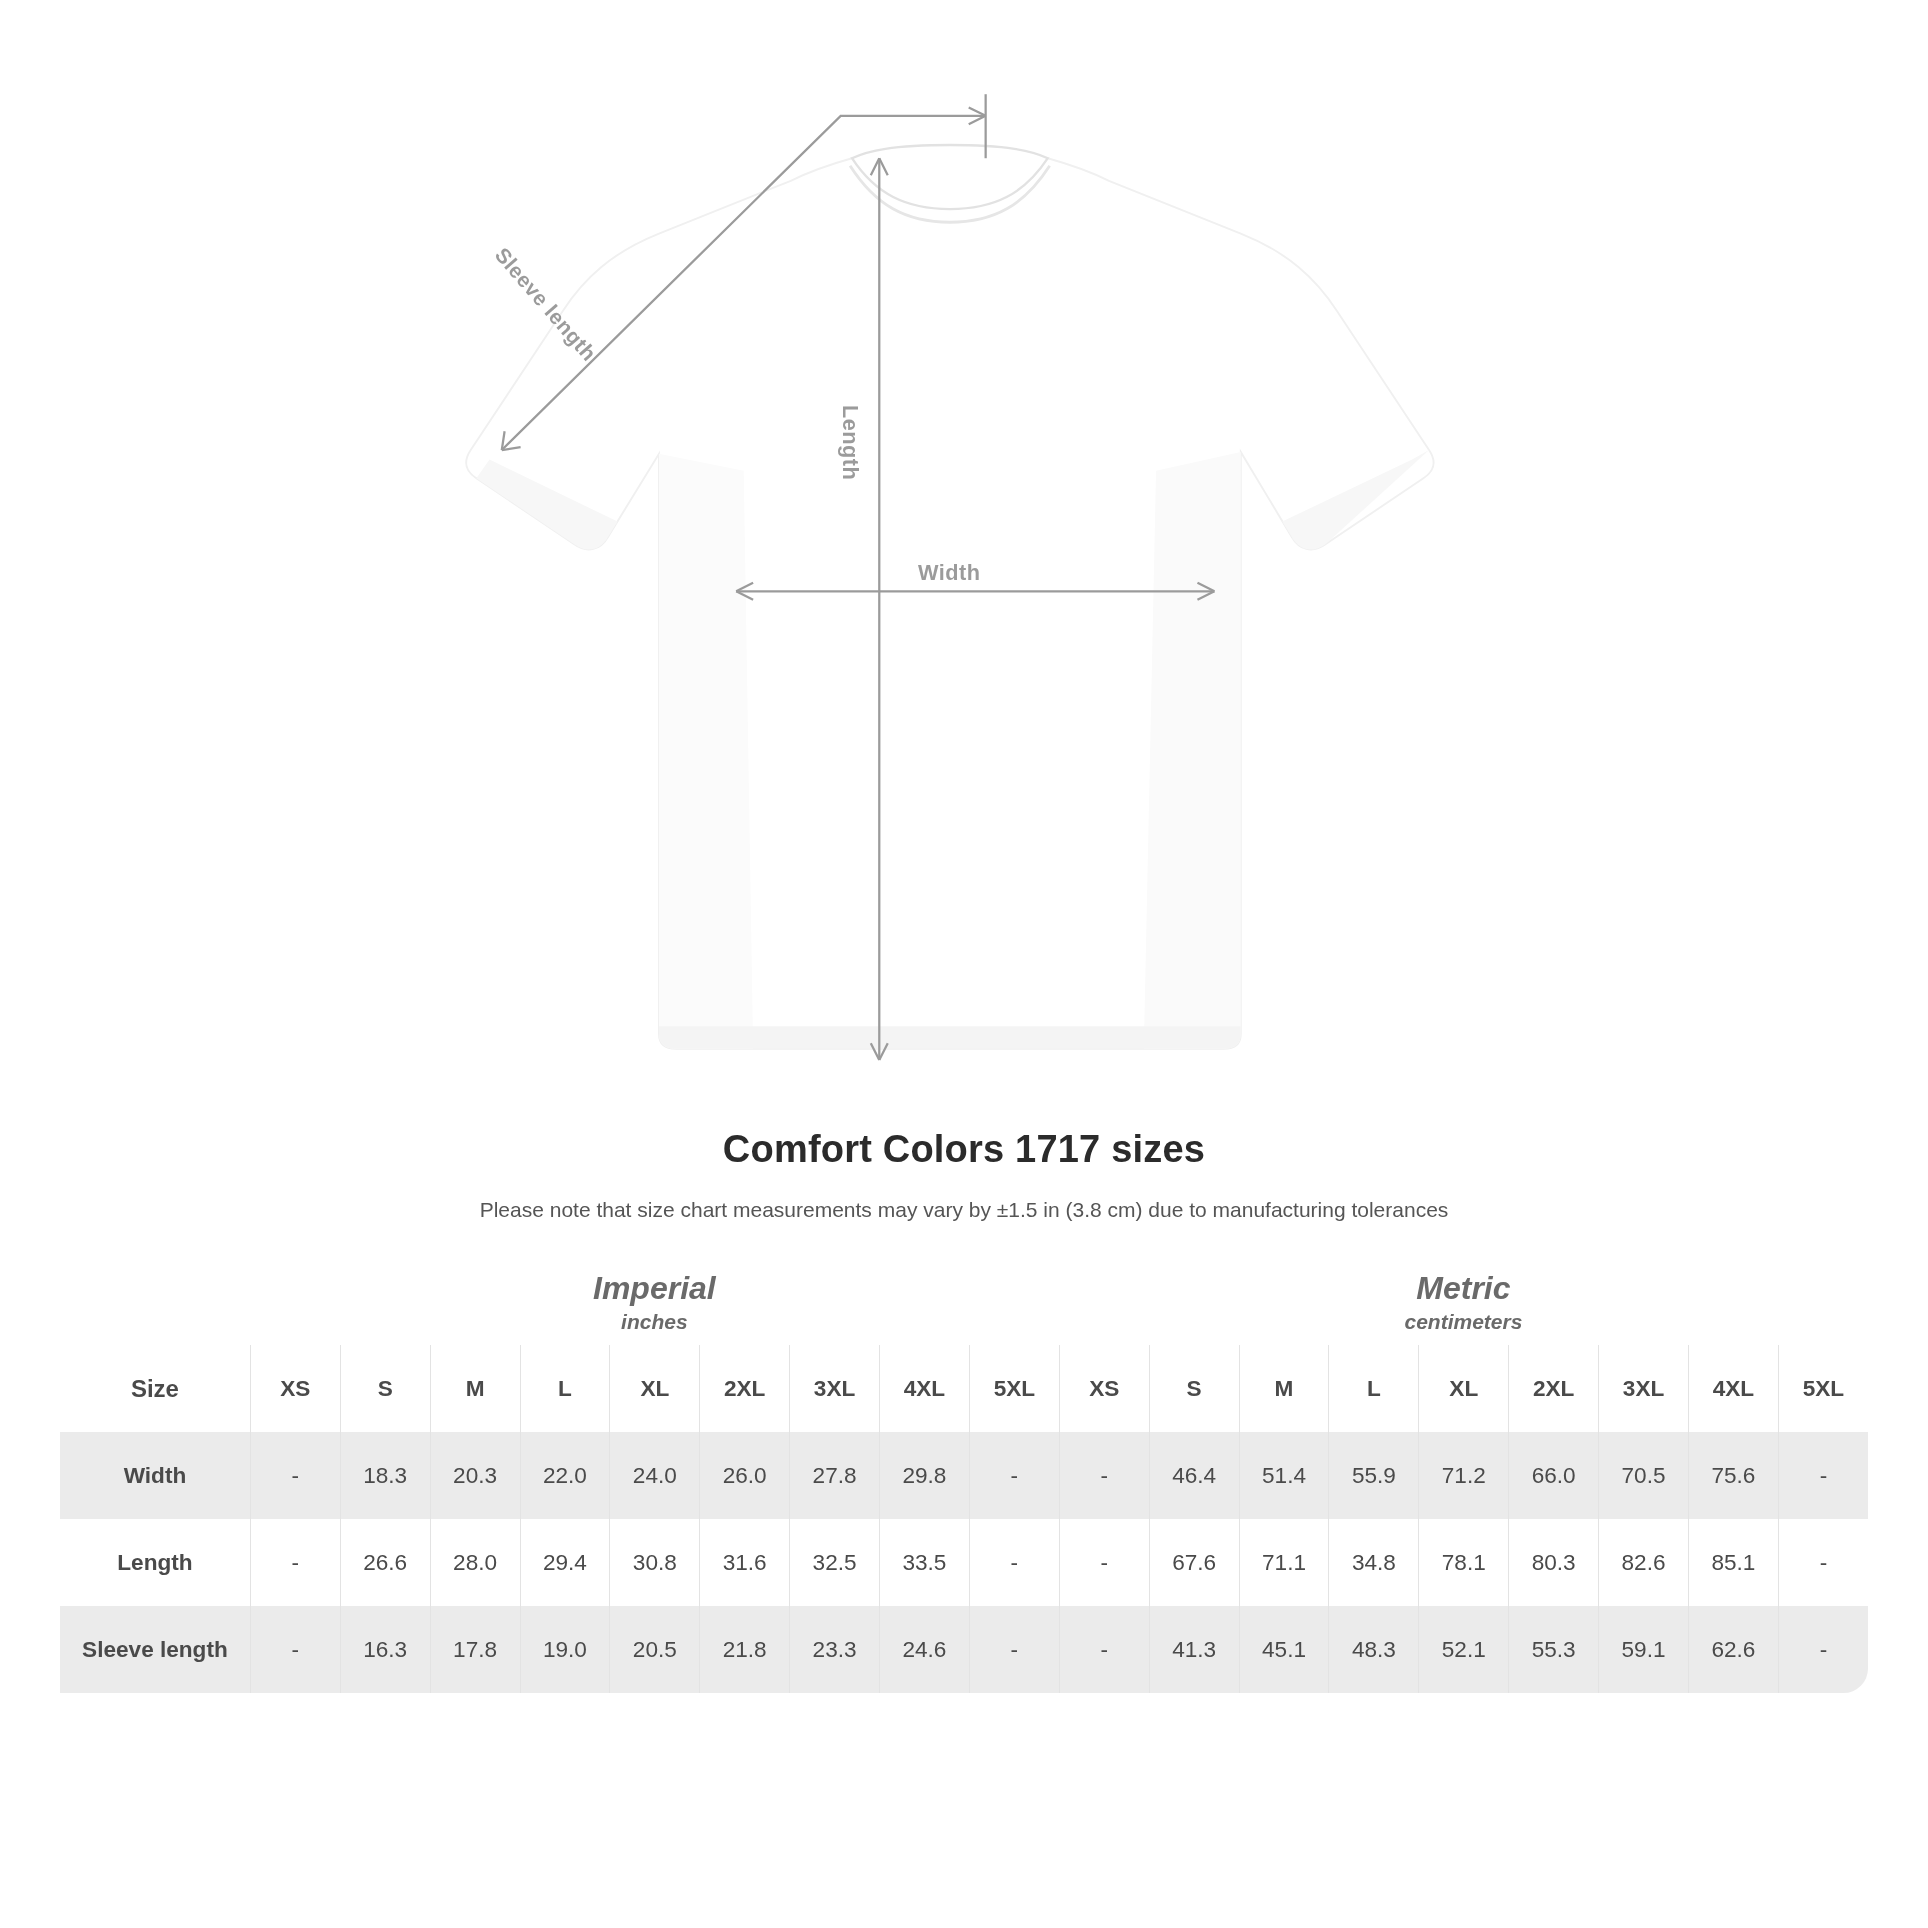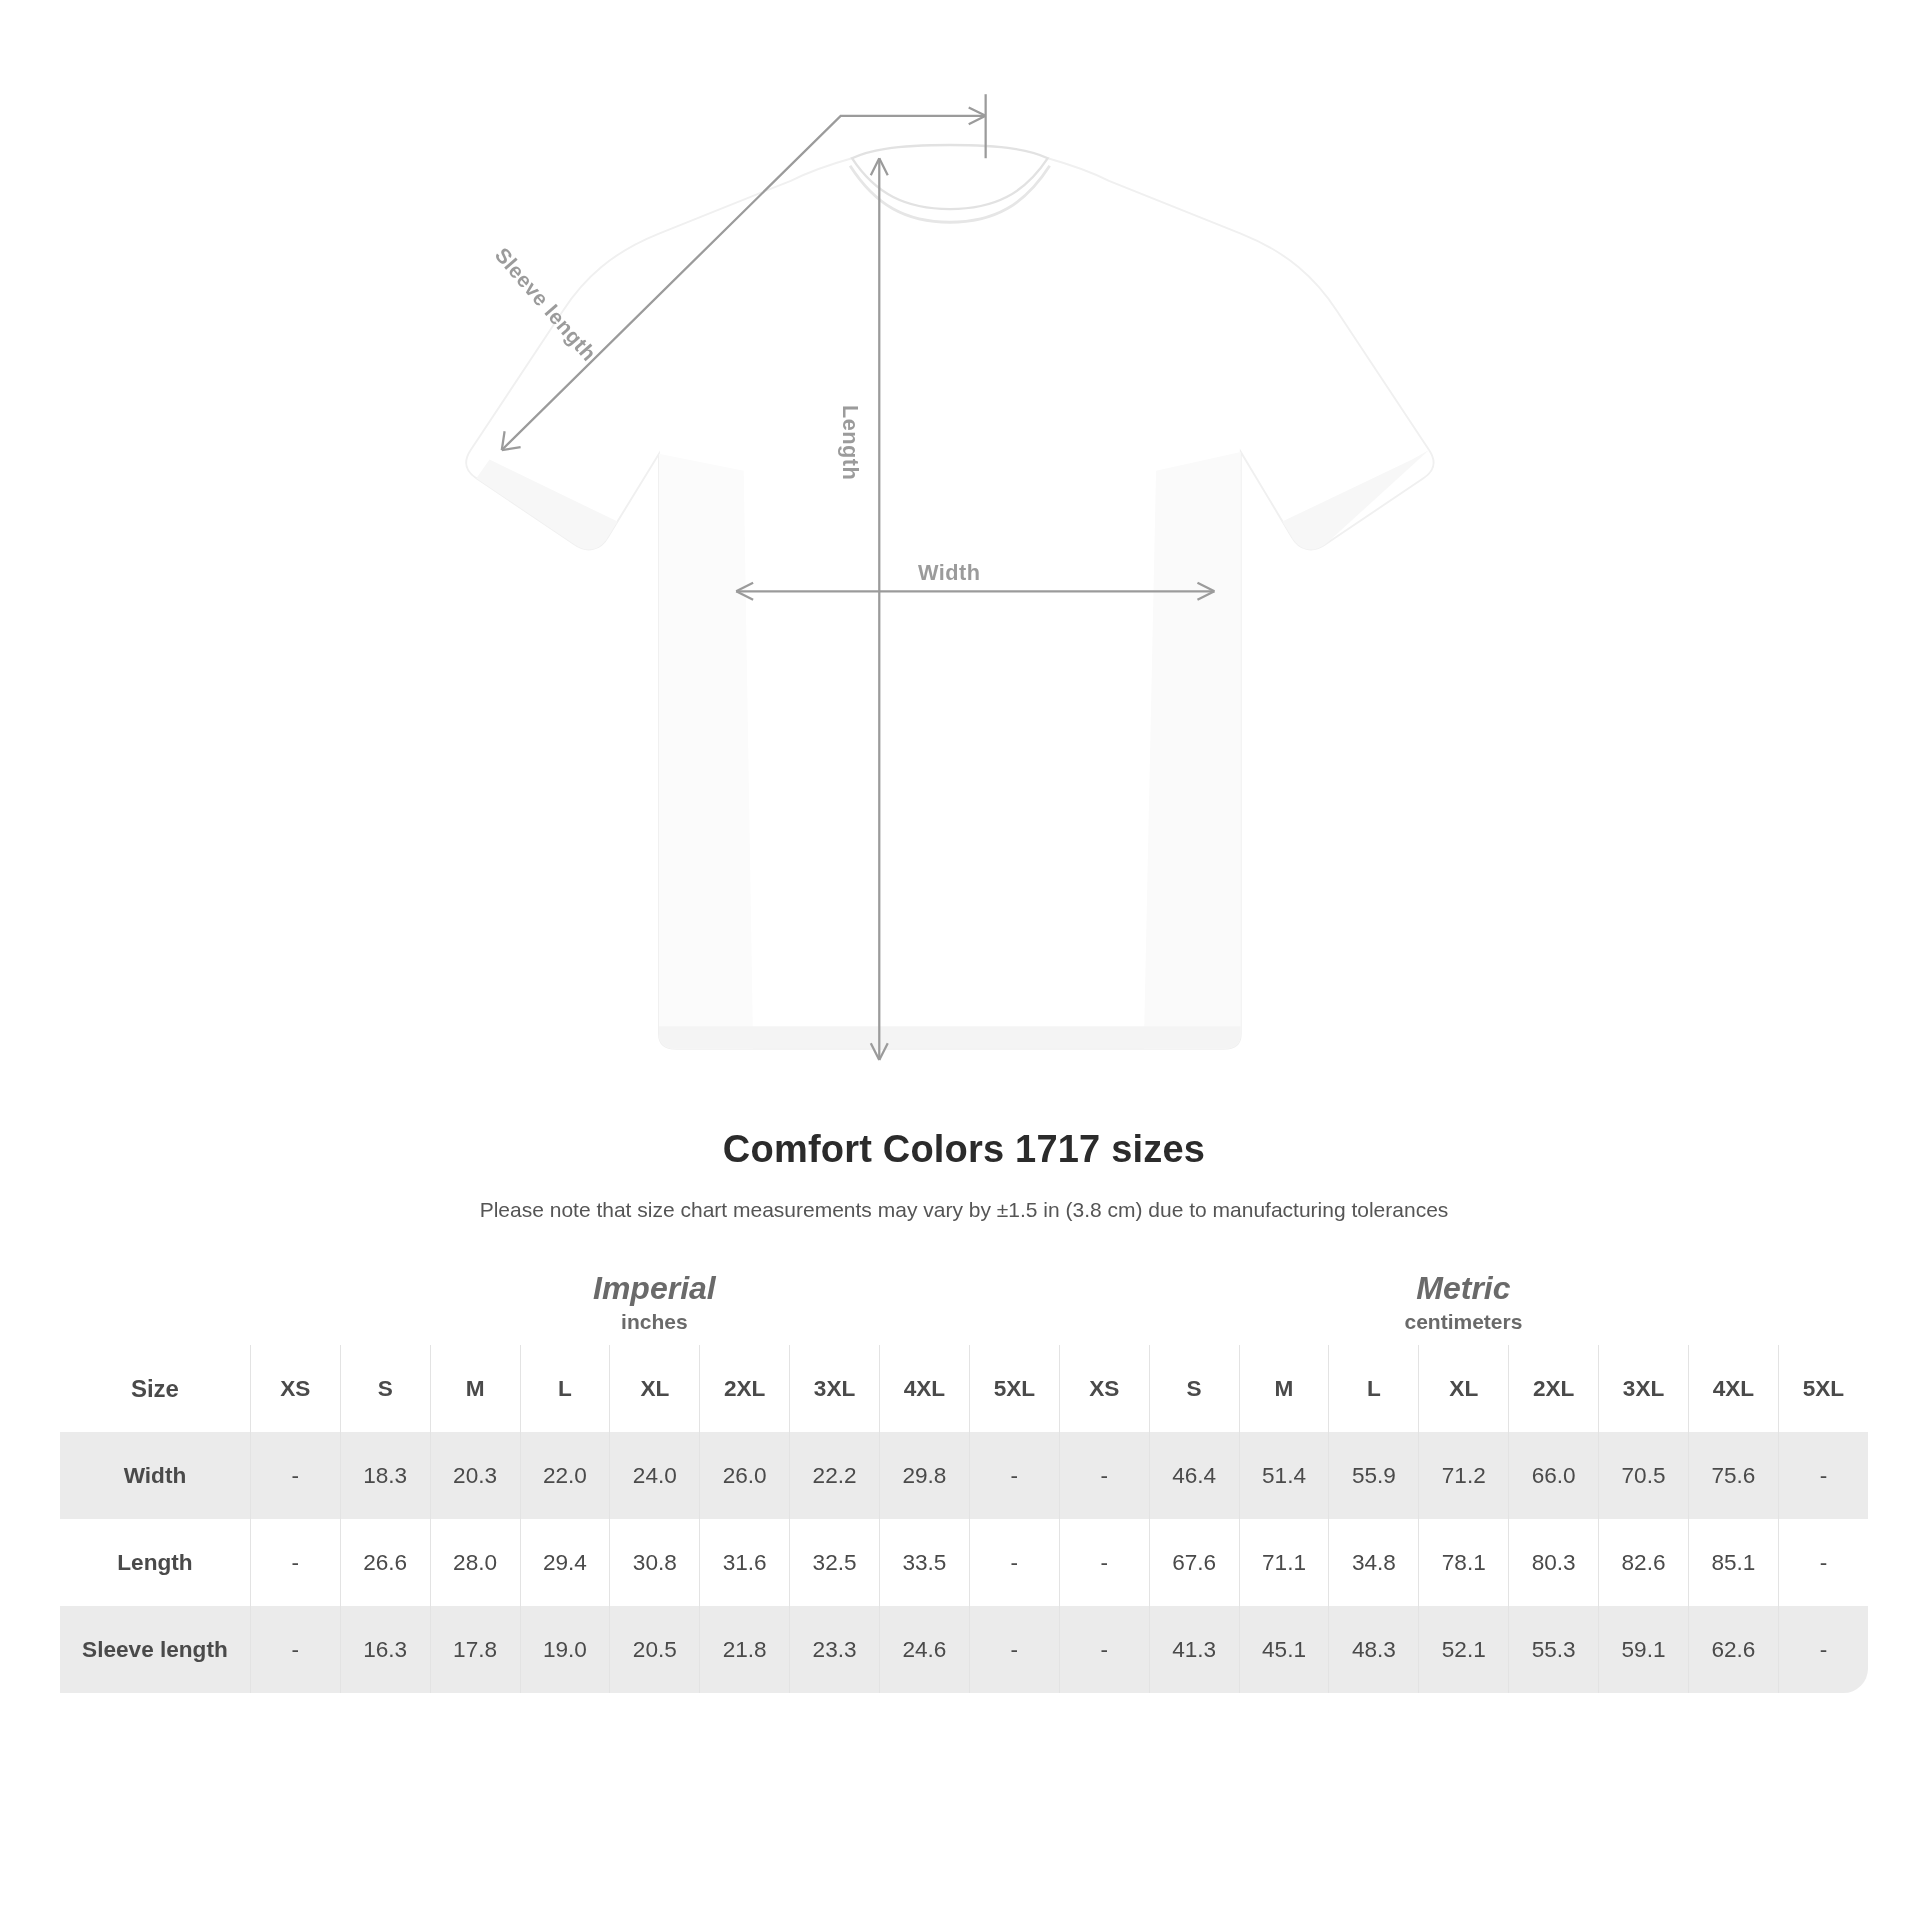--- a/index.html
+++ b/index.html
@@ -107,20 +107,21 @@
   .unit-name {
     font-size: 32px;
     font-style: italic;
     font-weight: bold;
     color: #6a6a6a;
     display: block;
     line-height: 1.25;
   }
   .unit-sub {
     font-size: 21px;
+    font-style: italic;
     color: #6a6a6a;
     display: block;
     line-height: 1.3;
   }
   .sizes-row th {
     background: #ffffff;
     font-size: 23.5px;
     font-weight: bold;
     color: #4a4a4a;
     height: 104px;
@@ -272,21 +273,21 @@
       <tbody>
 
         <tr class="shaded">
           <td class="row-label">Width</td>
           <td class="vsep">-</td>
           <td class="vsep">18.3</td>
           <td class="vsep">20.3</td>
           <td class="vsep">22.0</td>
           <td class="vsep">24.0</td>
           <td class="vsep">26.0</td>
-          <td class="vsep">22.2</td>
+          <td class="vsep">27.8</td>
           <td class="vsep">29.8</td>
           <td class="vsep">-</td>
           <td class="vsep">-</td>
           <td class="vsep">46.4</td>
           <td class="vsep">51.4</td>
           <td class="vsep">55.9</td>
           <td class="vsep">71.2</td>
           <td class="vsep">66.0</td>
           <td class="vsep">70.5</td>
           <td class="vsep">75.6</td>

